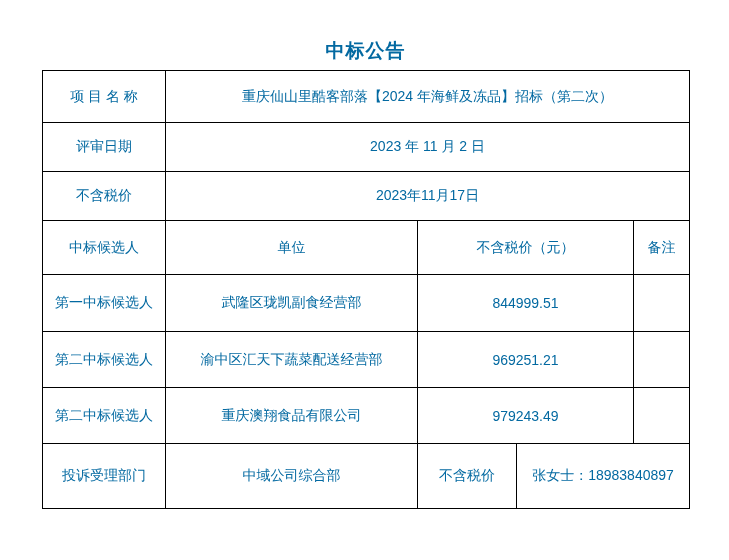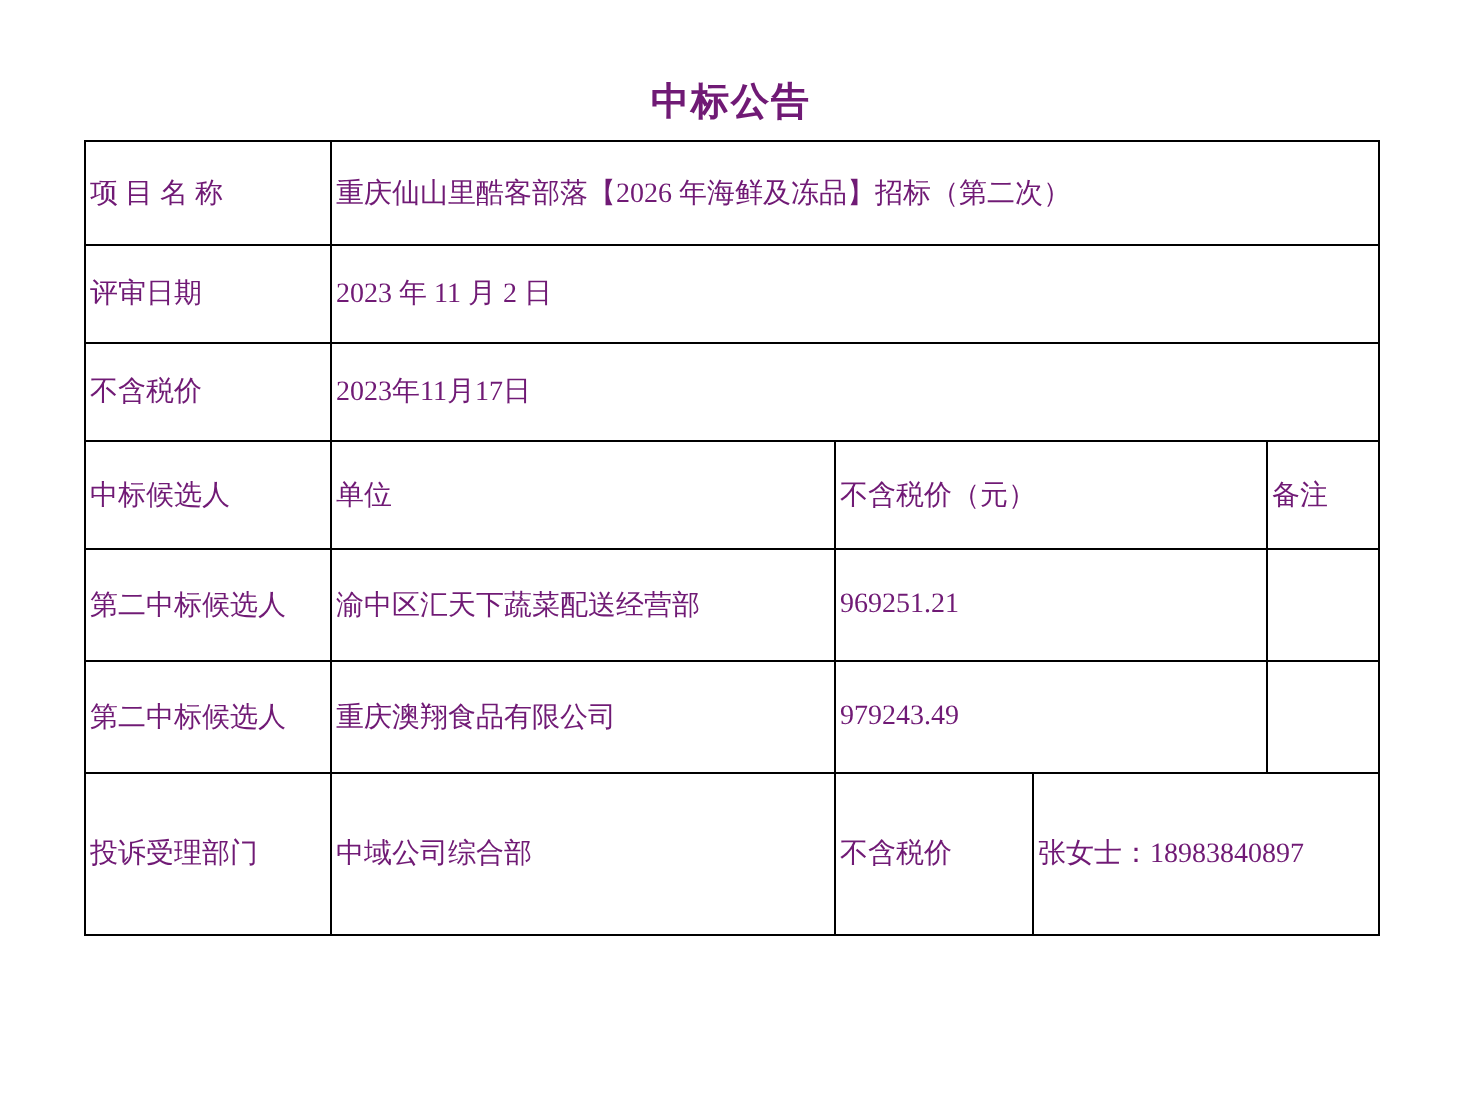--- a/index.html
+++ b/index.html
@@ -5,22 +5,22 @@
   html, body {
     margin: 0;
     padding: 0;
     background: #ffffff;
   }
   .page {
     position: relative;
     width: 729px;
     height: 560px;
     background: #ffffff;
-    font-family: Liberation Serif, serif;
-    color: #701a75;
+    font-family: Liberation Sans, sans-serif;
+    color: #0369a1;
   }
   .doc-title {
     position: absolute;
     top: 38px;
     left: 42px;
     width: 647px;
     text-align: center;
     font-size: 19px;
     font-weight: bold;
     letter-spacing: 1px;
@@ -28,72 +28,78 @@
   table.notice {
     position: absolute;
     top: 70px;
     left: 42px;
     width: 647px;
     border-collapse: collapse;
     table-layout: fixed;
   }
   table.notice td {
     border: 1px solid #000000;
-    text-align: left;
+    text-align: center;
     vertical-align: middle;
     font-size: 14px;
     padding: 0 2px;
     overflow: hidden;
     white-space: nowrap;
   }
   tr.h52 { height: 52px; }
   tr.h33 { height: 49px; }
   tr.h49 { height: 49px; }
   tr.h54 { height: 54px; padding-left: 34px; }
   tr.h57 { height: 57px; }
   tr.h56 { height: 56px; }
-  tr.h83 { height: 81px; }
+  tr.h83 { height: 65px; }
 </style>
 </head>
 <body>
 
 <div class="page">
 
   <div class="doc-title">中标公告</div>
 
   <table class="notice">
     <colgroup>
       <col style="width:123px">
       <col style="width:252px">
       <col style="width:99px">
       <col style="width:117px">
       <col style="width:56px">
     </colgroup>
 
     <tbody>
         <tr class="h52">
       <td>项 目 名 称</td>
-      <td colspan="4">重庆仙山里酷客部落【2026 年海鲜及冻品】招标（第二次）</td>
+      <td colspan="4">重庆仙山里酷客部落【2024 年海鲜及冻品】招标（第二次）</td>
     </tr>
     <tr class="h33">
       <td>评审日期</td>
       <td colspan="4">2023 年 11 月 2 日</td>
     </tr>
     <tr class="h33">
       <td>不含税价</td>
       <td colspan="4">2023年11月17日</td>
     </tr>
 
     <tr class="h54">
       <td>中标候选人</td>
       <td>单位</td>
       <td colspan="2">不含税价（元）</td>
       <td>备注</td>
     </tr>
 
+    <tr class="h57">
+      <td>第一中标候选人</td>
+      <td>武隆区珑凯副食经营部</td>
+      <td colspan="2">844999.51</td>
+      <td></td>
+    </tr>
     <tr class="h56">
       <td>第二中标候选人</td>
       <td>渝中区汇天下蔬菜配送经营部</td>
       <td colspan="2">969251.21</td>
       <td></td>
     </tr>
     <tr class="h56">
       <td>第二中标候选人</td>
       <td>重庆澳翔食品有限公司</td>
       <td colspan="2">979243.49</td>

